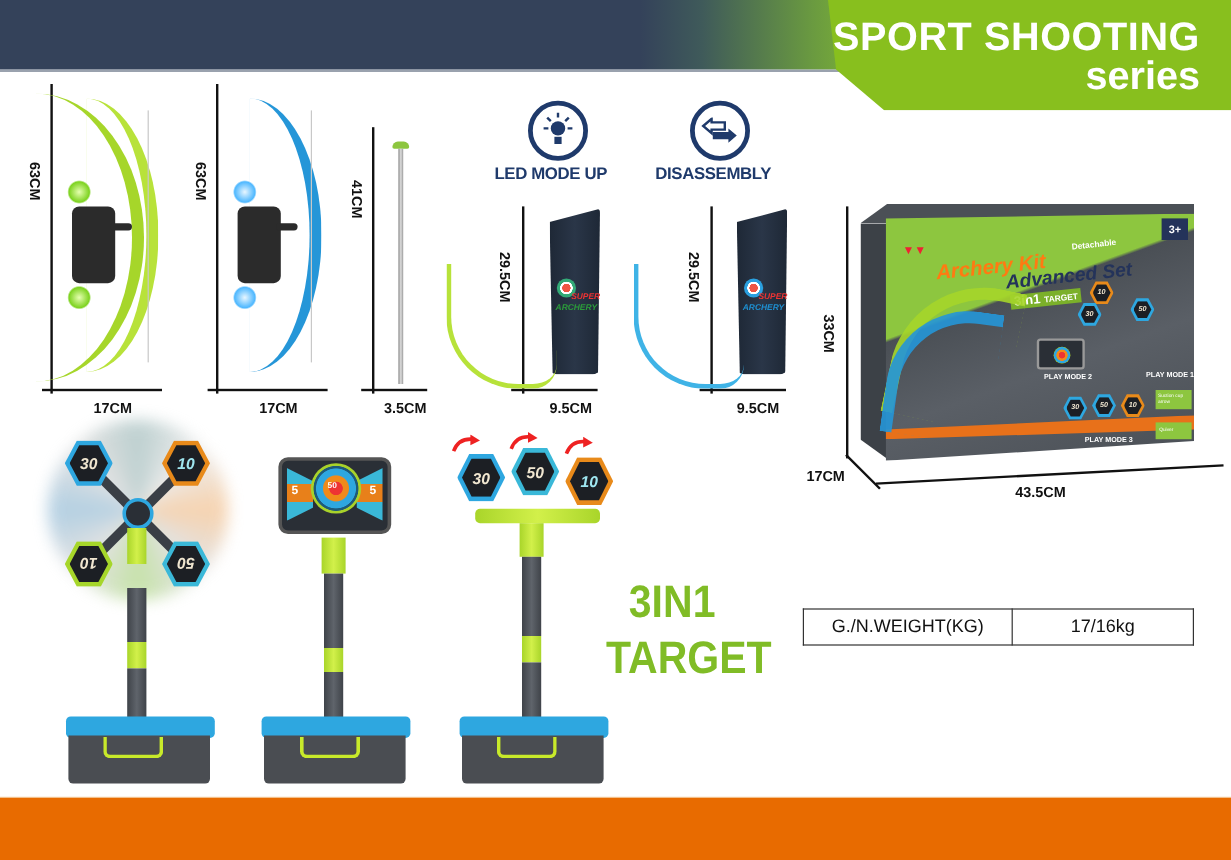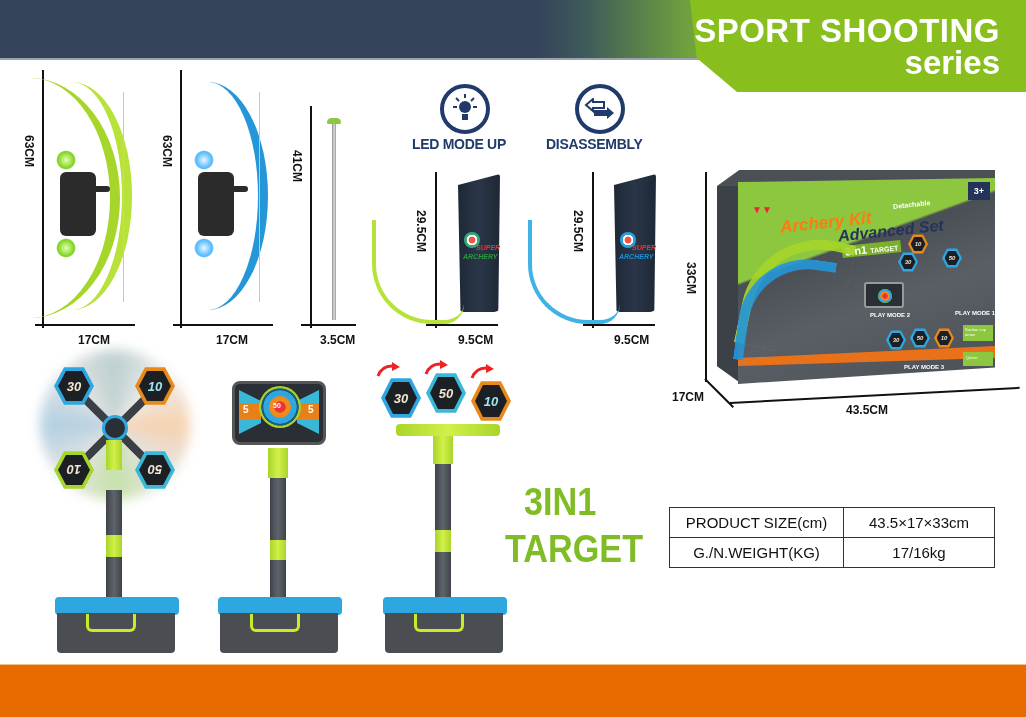--- a/index.html
+++ b/index.html
@@ -285,24 +285,20 @@
   <div class="abs base-lid" style="left:383px;top:597px;width:124px;height:18px;"></div>
   <div class="abs base-box" style="left:385px;top:613px;width:118px;height:40px;"></div>
   <div class="abs base-handle" style="left:414px;top:614px;width:50px;height:18px;"></div>
 </div>
 
 <div class="abs big-green" style="left:524px;top:481px;">3IN1</div>
 <div class="abs big-green" style="left:505px;top:528px;">TARGET</div>
 
 <table class="abs spec-table">
   <tbody>
-      <tr>
-    <td class="k">PRODUCT SIZE(cm)</td>
-    <td class="v">43.5×17×33cm</td>
-  </tr>
   <tr>
     <td class="k">G./N.WEIGHT(KG)</td>
     <td class="v">17/16kg</td>
   </tr>
 </tbody>
   </table>
 
 <div class="abs bottom-line"></div>
 <div class="abs bottom-band"></div>
 

